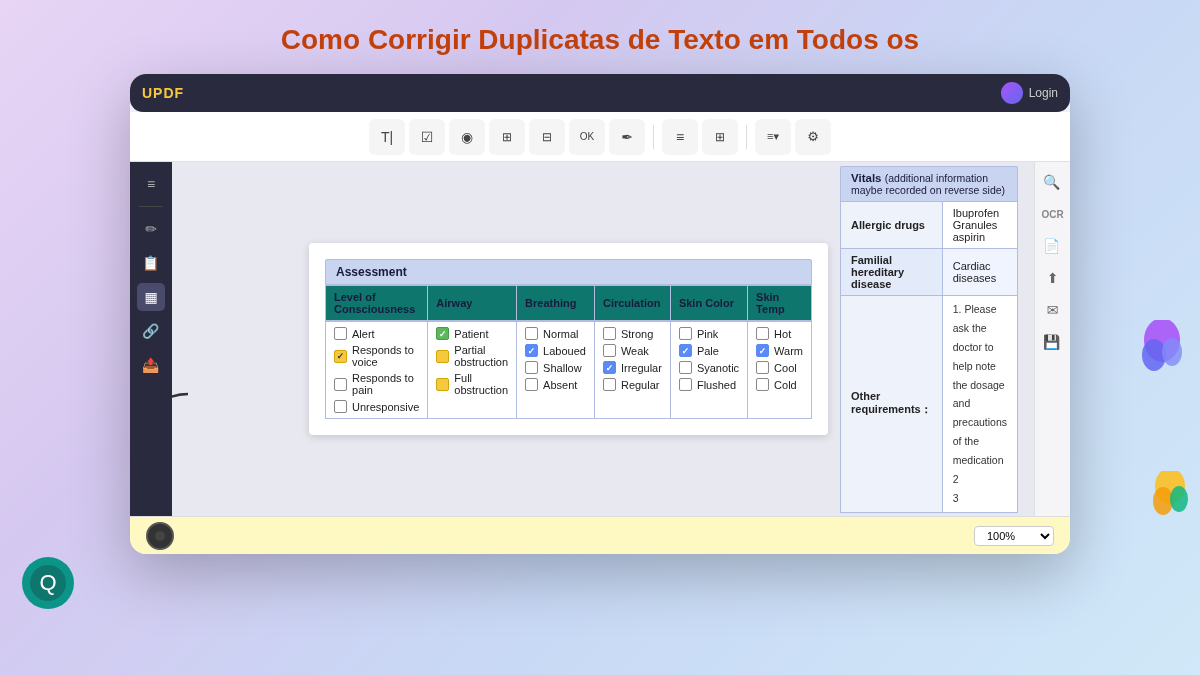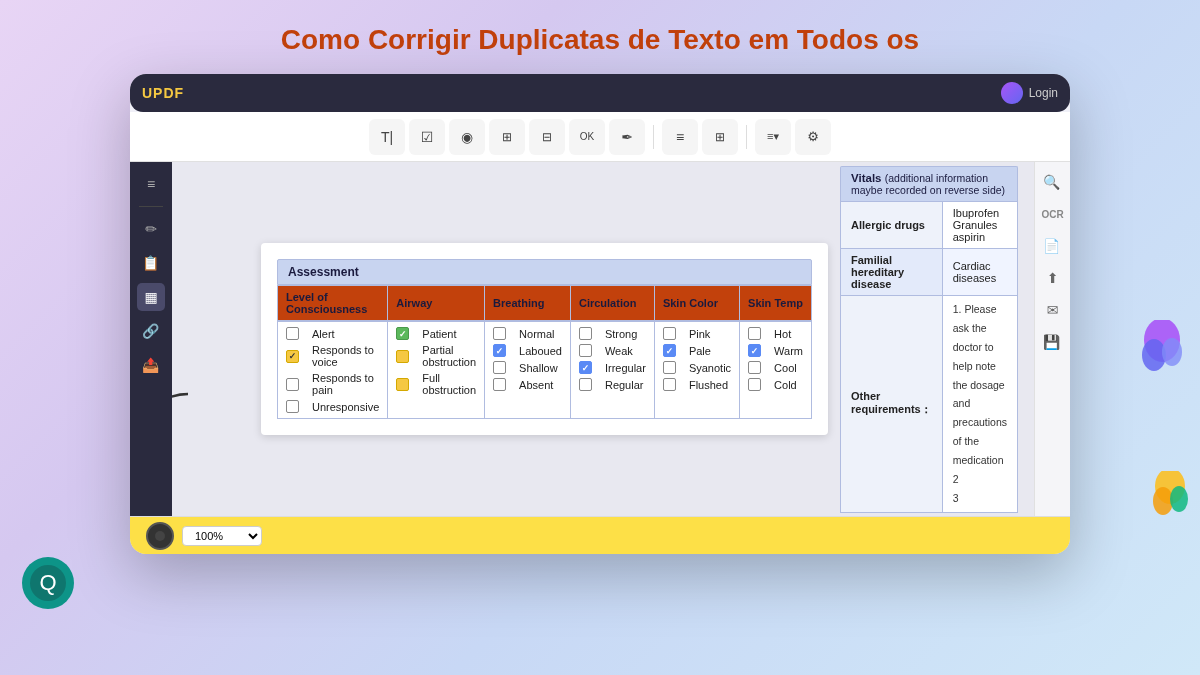--- a/index.html
+++ b/index.html
@@ -212,39 +212,39 @@
       border: 1px solid #b0bce0;
     }
 
     .assessment-table {
       width: 100%;
       border-collapse: collapse;
       border: 1px solid #b0bce0;
       font-size: 11px;
     }
     .assessment-table th {
-      background: #c2410c;
+      background: #0f766e;
       padding: 5px 8px;
       font-size: 11px;
       font-weight: 700;
       color: #1a1a3e;
       border: 1px solid #b0bce0;
       text-align: left;
     }
     .assessment-table td {
       border: 1px solid #b0bce0;
       padding: 3px 8px;
       vertical-align: top;
     }
     .col-header-row th { border-bottom: 2px solid #b0bce0; }
 
     .check-row {
       display: flex;
       align-items: center;
-      gap: 13px;
+      gap: 5px;
       padding: 2px 0;
       font-size: 11px;
       color: #222;
     }
     .checkbox {
       width: 13px;
       height: 13px;
       border: 1.5px solid #888;
       border-radius: 2px;
       display: flex;
@@ -326,25 +326,25 @@
     }
     .other-req-content {
       font-size: 10.5px;
       line-height: 1.8;
       color: #333;
     }
 
     
     .bottom-bar {
       height: 38px;
-      background: #fde047;
+      background: #fef9c3;
       border-top: 1px solid #ddd;
       display: flex;
       align-items: center;
-      justify-content: flex-start;
+      justify-content: space-between;
       padding: 12px 16px;
       gap: 8px;
       flex-shrink: 0;
     }
     .record-btn {
       width: 28px;
       height: 28px;
       border-radius: 50%;
       background: #333;
       border: 2px solid #555;

